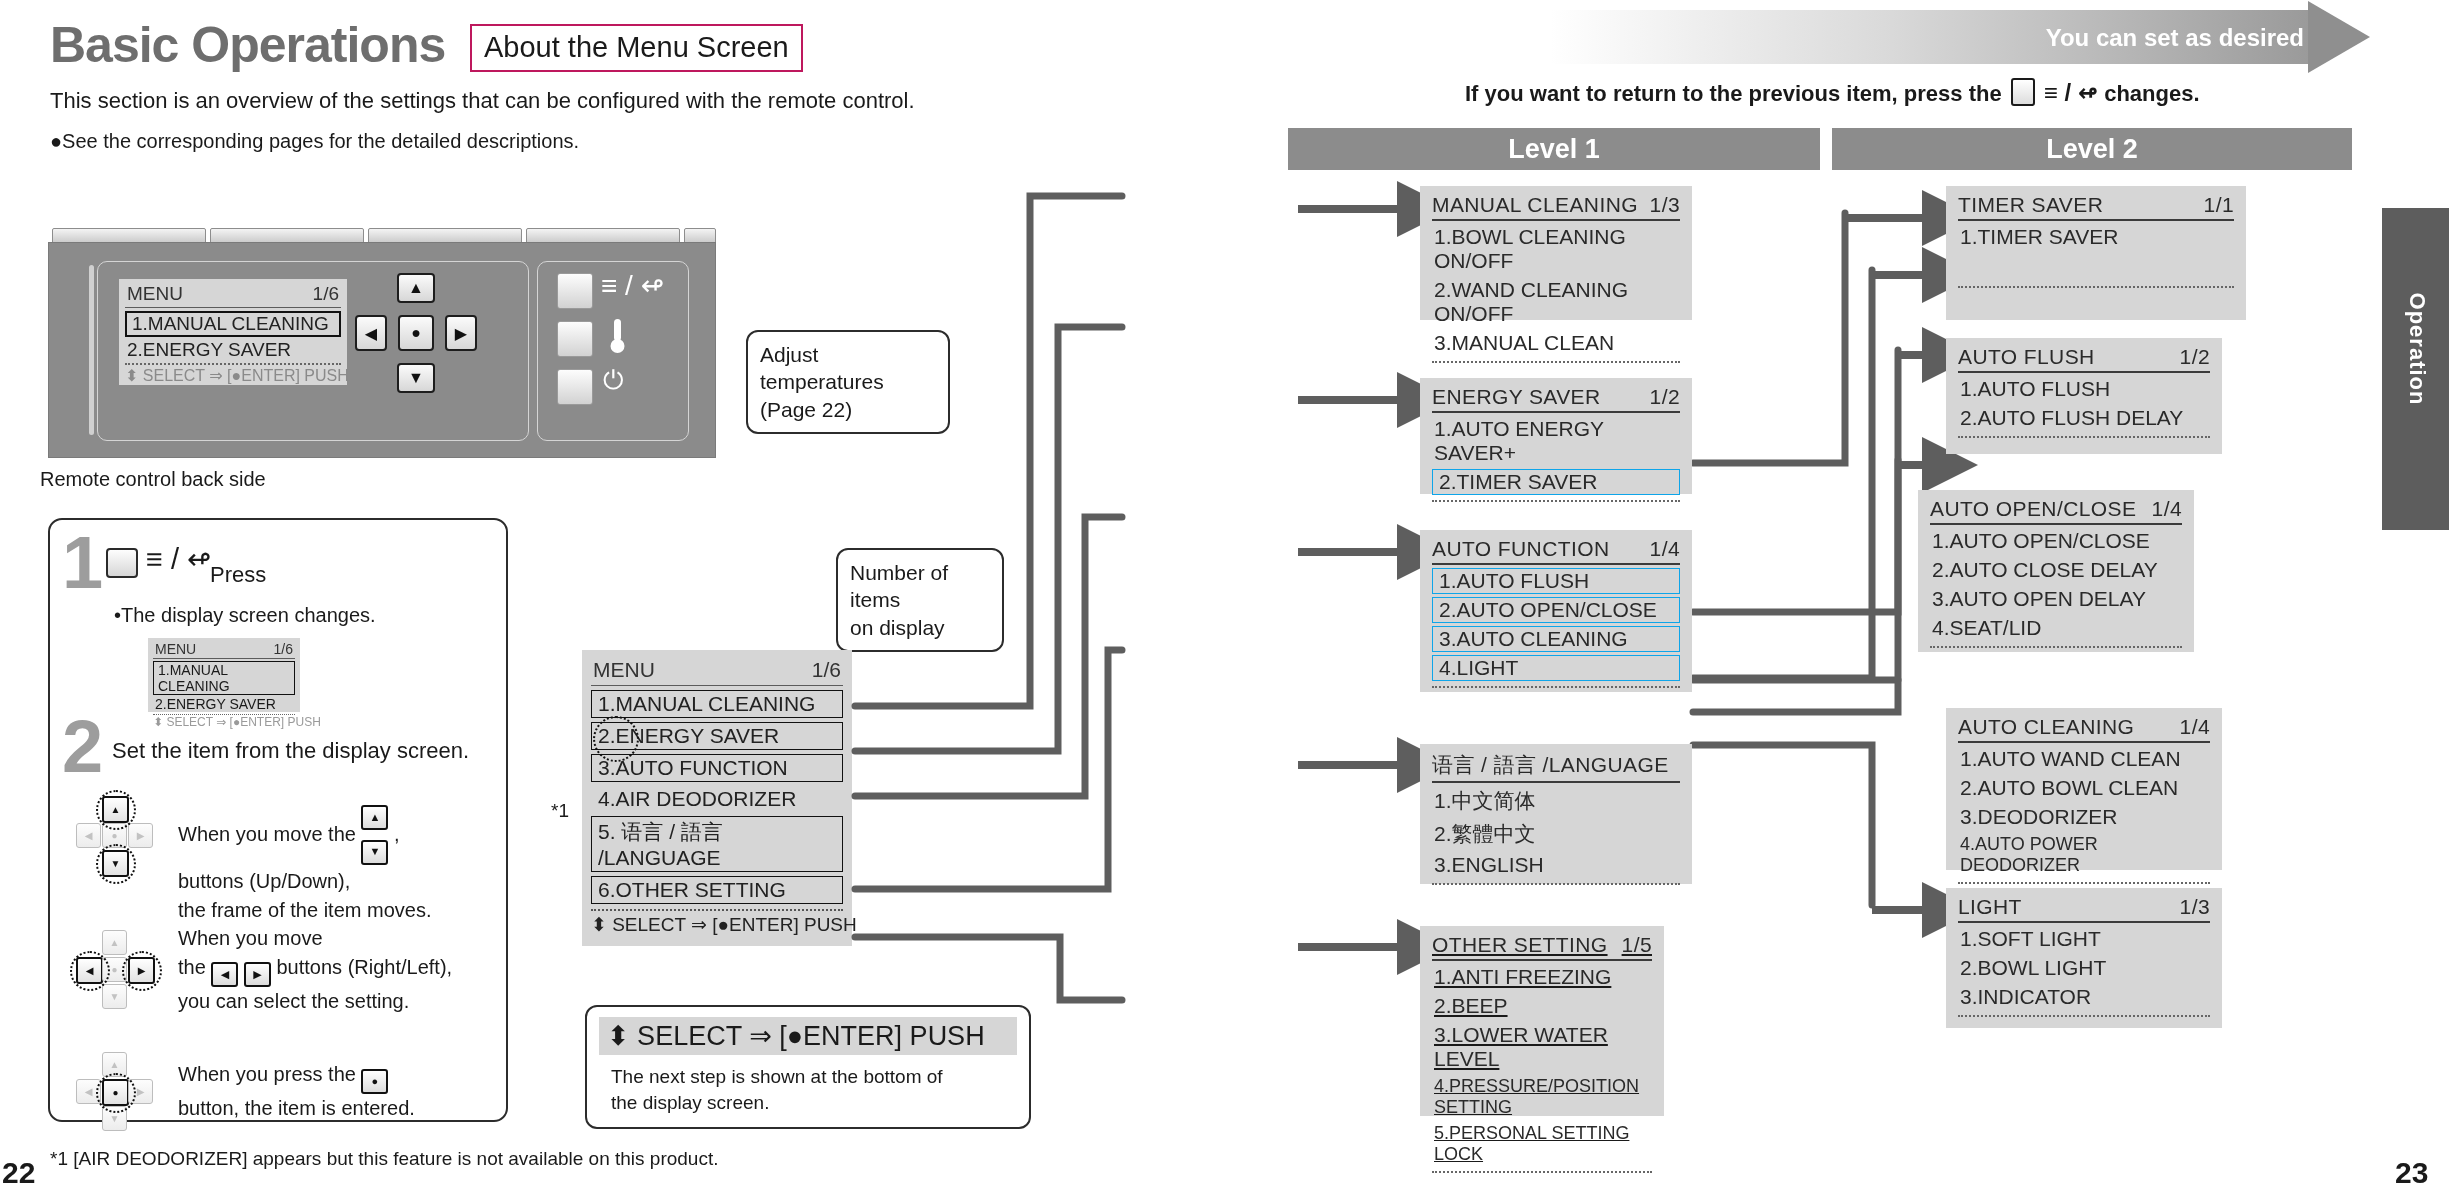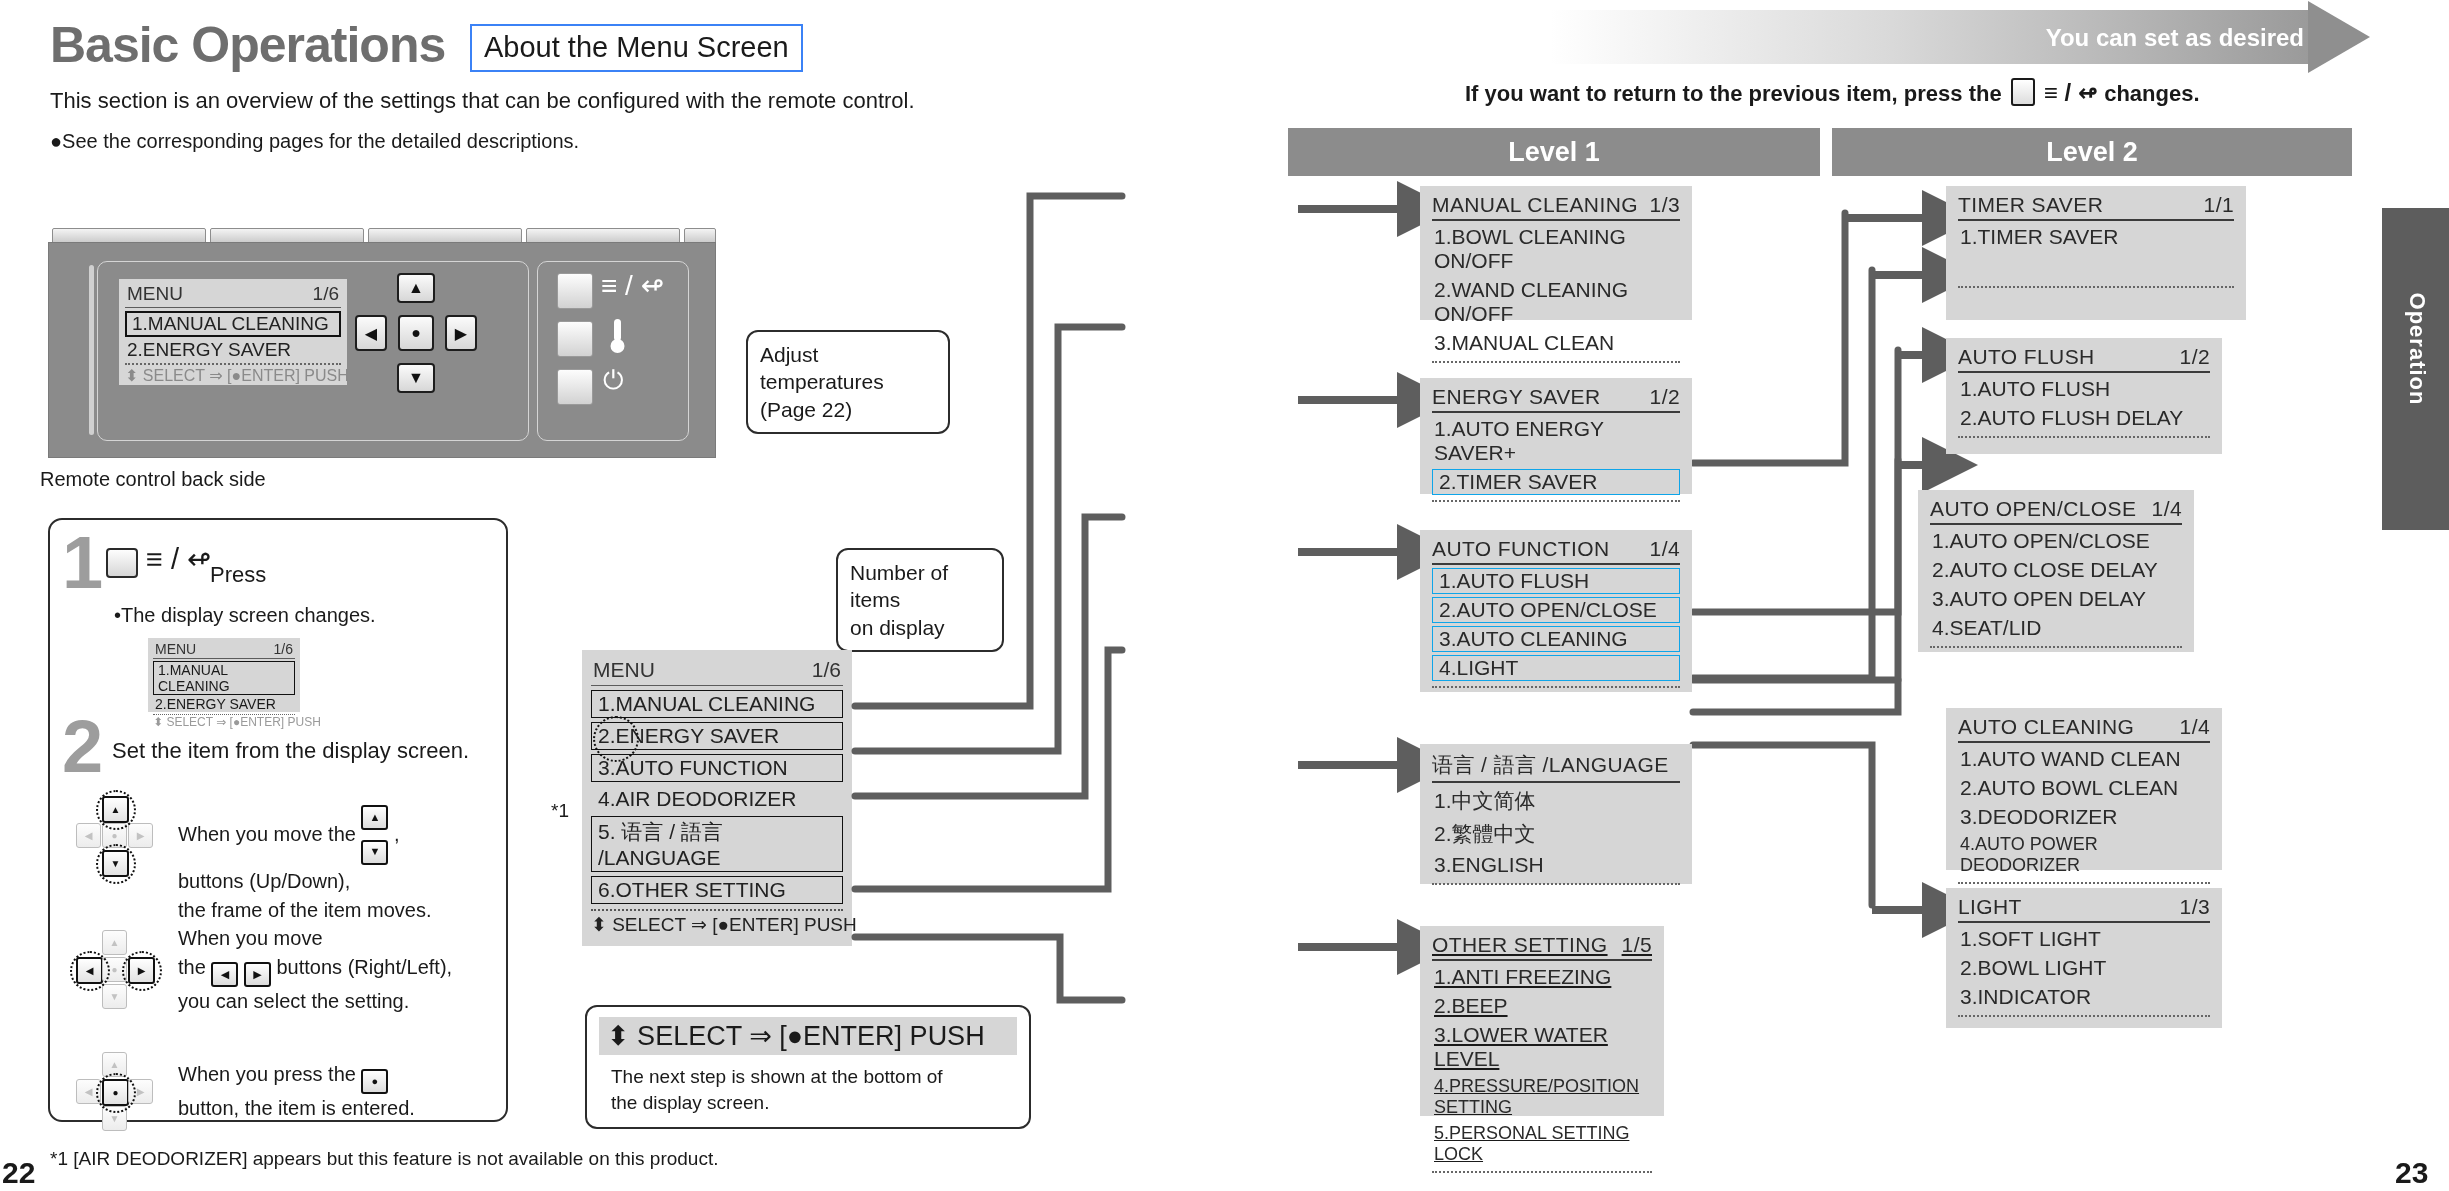--- a/index.html
+++ b/index.html
@@ -2,21 +2,21 @@
 <html><head>
 <meta charset="utf-8">
 <style>
   html,body{margin:0;padding:0;background:#fff;}
   body{width:2449px;height:1191px;position:relative;overflow:hidden;
        font-family:"Liberation Sans","DejaVu Sans",sans-serif;color:#1a1a1a;}
   .abs{position:absolute;}
 
   
   #page-title{left:50px;top:16px;font-size:50px;font-weight:bold;color:#6e6e6e;letter-spacing:-1px;}
-  #title-badge{left:470px;top:24px;border:2px solid #3b82f6;padding:5px 12px 6px;font-size:29px;
+  #title-badge{left:470px;top:24px;border:2px solid #be185d;padding:5px 12px 6px;font-size:29px;
                color:#1a1a1a;white-space:nowrap;}
   #intro-line{left:50px;top:88px;font-size:22px;}
   #intro-bullet{left:50px;top:130px;font-size:20px;}
 
   
   #remote{left:48px;top:228px;width:668px;height:230px;}
   .rc-tabs{position:absolute;left:0;top:0;width:668px;height:16px;}
   .rc-tab{position:absolute;top:0;height:14px;background:linear-gradient(#f4f4f4,#c9c9c9);
           border:1px solid #8d8d8d;border-radius:2px;}
   .rc-body{position:absolute;left:0;top:14px;width:666px;height:214px;background:#8b8b8b;border:1px solid #7a7a7a;}
@@ -78,21 +78,21 @@
 
   
   #banner{left:1550px;top:10px;width:820px;height:54px;}
   #banner .bar{position:absolute;left:0;top:0;width:760px;height:54px;
     background:linear-gradient(90deg,#ffffff 0%,#d9d9d9 45%,#9a9a9a 100%);}
   #banner .tip{position:absolute;left:758px;top:-9px;width:0;height:0;
     border-top:36px solid transparent;border-bottom:36px solid transparent;border-left:62px solid #8f8f8f;}
   #banner .txt{position:absolute;right:66px;top:14px;color:#fff;font-size:24px;font-weight:bold;}
   #returnline{left:1465px;top:78px;font-size:22px;font-weight:bold;}
 
-  .levelhdr{position:absolute;height:48px;background:#8c8c8c;color:#fff;font-size:27px;font-weight:bold;
+  .levelhdr{position:absolute;height:42px;background:#8c8c8c;color:#fff;font-size:27px;font-weight:bold;
             display:flex;align-items:center;justify-content:center;}
 
   .lbox{position:absolute;background:#d6d6d6;padding:7px 0 9px;}
   .lb-top{display:flex;justify-content:space-between;font-size:21px;padding:0 12px;color:#2a2a2a;letter-spacing:.4px;gap:6px;}
   .lb-rule{border-bottom:2px solid #3b3b3b;margin:2px 12px 0;}
   .lb-row{font-size:21px;padding:1px 14px;margin-top:3px;color:#2a2a2a;}
   .lb-row.boxed{border:1px solid #0ea5e9;margin:3px 12px 0;padding:0 6px;}
   .lb-row.sm{font-size:18px;}
   .lb-dot{border-bottom:2px dotted #666;margin:5px 12px 0;}
 

